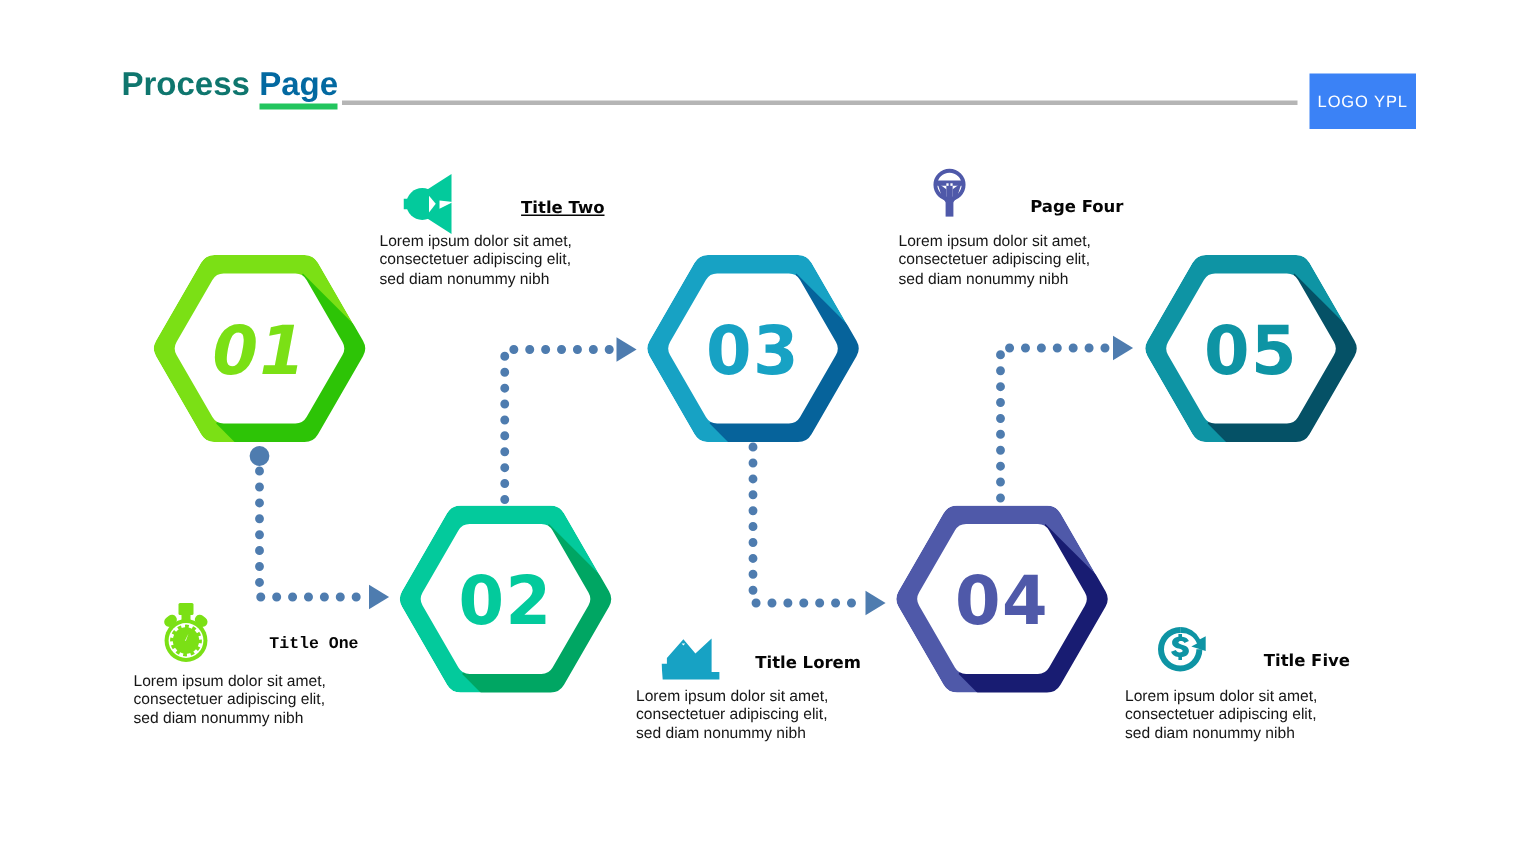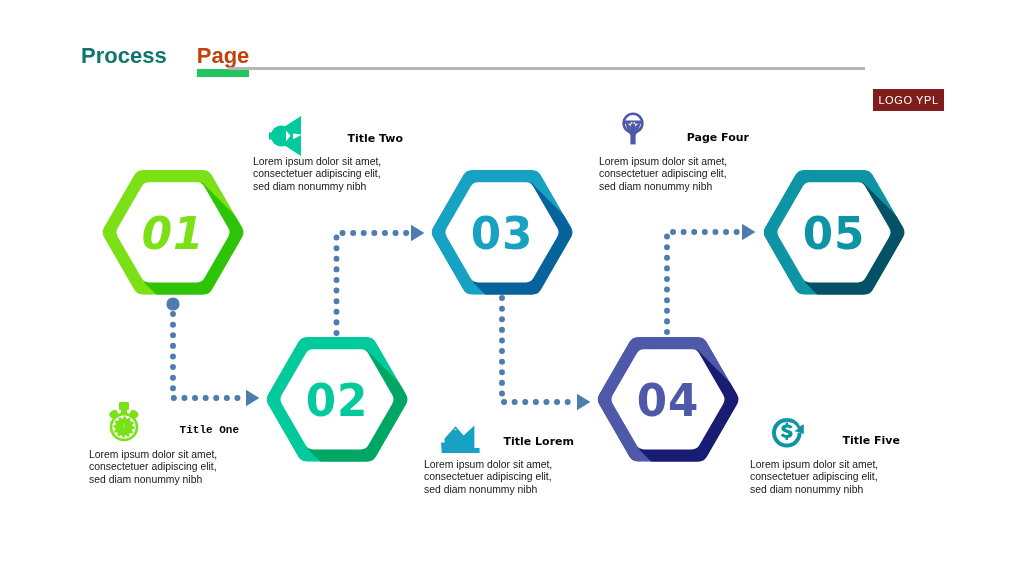--- a/index.html
+++ b/index.html
@@ -2,24 +2,24 @@
 <html><head>
 <meta charset="utf-8">
 <style>
   html,body{margin:0;padding:0;}
   body{width:1024px;height:576px;background:#ffffff;font-family:"Liberation Sans",sans-serif;overflow:hidden;position:relative;}
   .stage{position:absolute;left:0;top:0;width:1024px;height:576px;background:#fff;}
 
   
   .hdr-title{position:absolute;left:81px;top:45px;font-size:22px;font-weight:bold;letter-spacing:0px;white-space:nowrap;line-height:22px;}
   .hdr-title .light{color:#0f766e;}
-  .hdr-title .dark{color:#c2410c;border-bottom:8px solid #22c55e;padding-bottom:1px;margin-left:24px;}
+  .hdr-title .dark{color:#0369a1;border-bottom:4px solid #22c55e;padding-bottom:1px;}
   .hdr-rule{position:absolute;left:228px;top:67px;width:637px;height:3px;background:#b5b5b5;}
-  .logo{position:absolute;left:873px;top:49px;width:71px;height:22px;background:#7f1d1d;color:#fff;
-        font-size:11px;letter-spacing:.6px;display:flex;align-items:center;justify-content:center;margin-top:40px;}
+  .logo{position:absolute;left:873px;top:49px;width:71px;height:37px;background:#3b82f6;color:#fff;
+        font-size:11px;letter-spacing:.6px;display:flex;align-items:center;justify-content:center;}
 
   
   .hex{position:absolute;}
   .hex svg{display:block;overflow:visible;}
   .num{position:absolute;font-family:"DejaVu Sans",sans-serif;font-weight:bold;font-size:45px;
        line-height:45px;width:100%;text-align:center;letter-spacing:1px;transform:scaleX(0.97);}
 
   
   .tblock{position:absolute;}
   .ttitle{font-family:"DejaVu Sans",sans-serif;font-size:11px;font-weight:bold;color:#050505;text-align:right;white-space:nowrap;line-height:13px;}
@@ -157,21 +157,21 @@
 sed diam nonummy nibh</div>
       </div>
       <div>
         <div class="ticon" style="left: 269px; top: 116px;"><svg viewBox="0 0 34 40" width="34" height="40">
             <path d="M32 0 L32 40 L12.5 27.5 L12.5 12.5 Z" fill="#03ca9c"></path>
             <circle cx="12.5" cy="20" r="10.6" fill="#03ca9c"></circle>
             <rect x="0" y="16.5" width="5" height="7" fill="#03ca9c"></rect>
             <path d="M17 14.5 L21.5 19.8 L17 25.6 Z" fill="#fff"></path>
             <path d="M24 17.6 L33 18.6 L24 23.2 Z" fill="#fff"></path>
           </svg></div>
-        <div class="tblock ttitle" style="right: 621px; top: 132px;">Title Two</div>
+        <div class="tblock ttitle" style="right: 621px; top: 132px; text-decoration: underline;">Title Two</div>
         <div class="tblock tbody" style="right: 621px; top: 156px; width: 150px; white-space: pre-line;">Lorem ipsum dolor sit amet,
 consectetuer adipiscing elit,
 sed diam nonummy nibh</div>
       </div>
       <div>
         <div class="ticon" style="left: 441px; top: 424px;"><svg viewBox="0 0 42 30" width="42" height="30">
             <path d="M0 18.5 L3.6 18.5 L3.6 14.6 L14.6 2.2 L22.6 11.6 L33.4 1.6 L33.4 24 L38.6 24 L38.6 29 L0.8 29 Z" fill="#17a2c4"></path>
             <path d="M13.4 5 L15.8 5 L14.6 6.4 Z" fill="#fff"></path>
           </svg></div>
         <div class="tblock ttitle" style="right: 450px; top: 435px;">Title Lorem</div>

